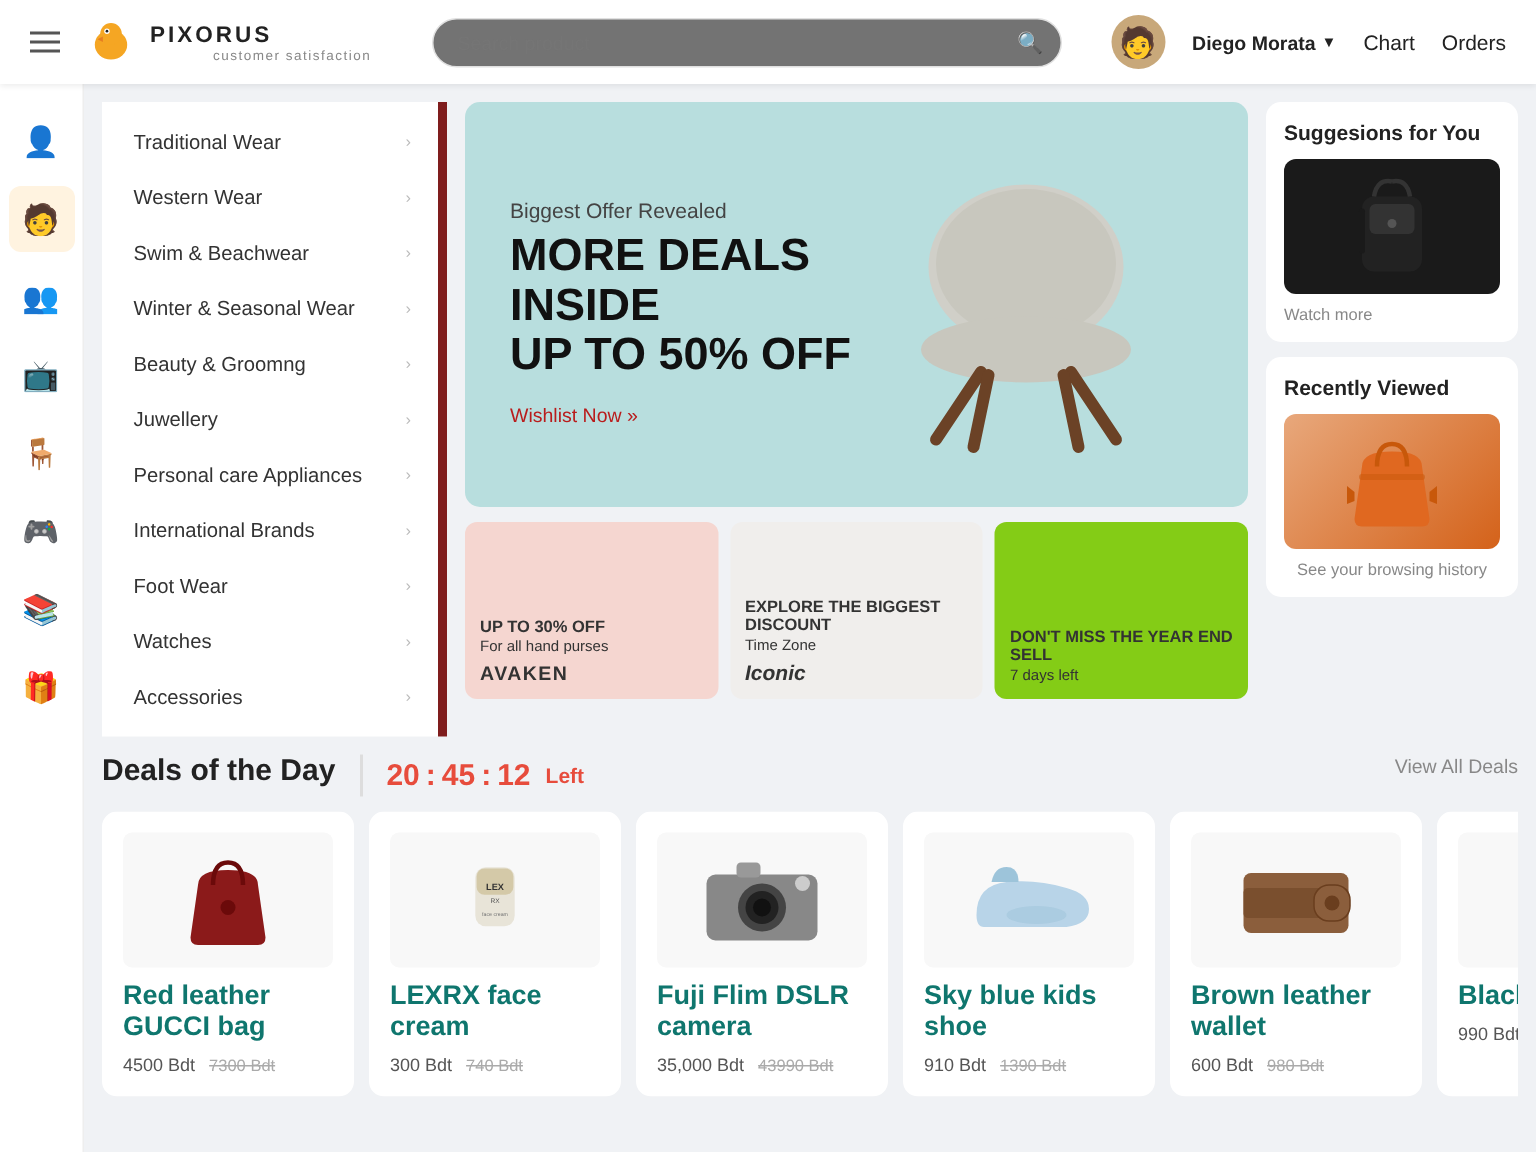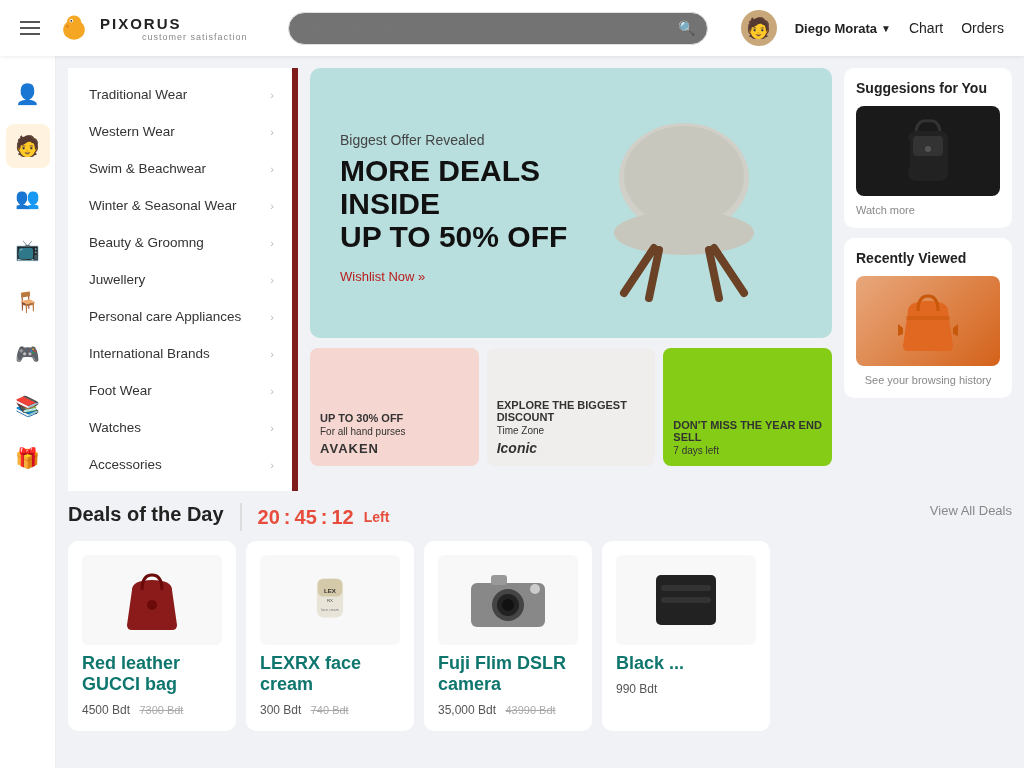--- a/index.html
+++ b/index.html
@@ -422,20 +422,49 @@
               </svg>
       </div>
       <div class="deal-name">Fuji Flim DSLR camera</div>
       <div class="deal-price">
         <span>35,000 Bdt</span>
         <span class="original">43990 Bdt</span>
       </div>
     </div>
           <div class="deal-card">
       <div class="deal-img" style="background:#f8f8f8;">
+        <svg viewBox="0 0 90 60" width="90" height="60">
+                <path d="M10,40 Q10,20 30,18 Q50,16 70,22 Q85,26 85,36 Q85,46 70,48 L15,48 Q10,48 10,40 Z" fill="#b8d4e8"></path>
+                <path d="M20,18 Q22,8 30,8 Q38,8 38,18" fill="#9dc4da" stroke="none"></path>
+                <ellipse cx="50" cy="40" rx="20" ry="6" fill="#9dc4da" opacity="0.5"></ellipse>
+              </svg>
+      </div>
+      <div class="deal-name">Sky blue kids shoe</div>
+      <div class="deal-price">
+        <span>910 Bdt</span>
+        <span class="original">1390 Bdt</span>
+      </div>
+    </div>
+          <div class="deal-card">
+      <div class="deal-img" style="background:#f8f8f8;">
+        <svg viewBox="0 0 80 60" width="80" height="60">
+                <rect x="5" y="12" width="70" height="40" rx="5" fill="#8b5e3c"></rect>
+                <rect x="5" y="22" width="70" height="20" rx="3" fill="#7a4f2e"></rect>
+                <rect x="52" y="20" width="24" height="24" rx="10" fill="#8b5e3c" stroke="#6a3e1e" stroke-width="1"></rect>
+                <circle cx="64" cy="32" r="5" fill="#6a3e1e"></circle>
+              </svg>
+      </div>
+      <div class="deal-name">Brown leather wallet</div>
+      <div class="deal-price">
+        <span>600 Bdt</span>
+        <span class="original">980 Bdt</span>
+      </div>
+    </div>
+          <div class="deal-card">
+      <div class="deal-img" style="background:#f8f8f8;">
         <svg viewBox="0 0 80 70" width="80" height="70">
                 <rect x="10" y="10" width="60" height="50" rx="5" fill="#222"></rect>
                 <rect x="15" y="20" width="50" height="6" rx="3" fill="#333"></rect>
                 <rect x="15" y="32" width="50" height="6" rx="3" fill="#333"></rect>
               </svg>
       </div>
       <div class="deal-name">Black ...</div>
       <div class="deal-price">
         <span>990 Bdt</span>
         

